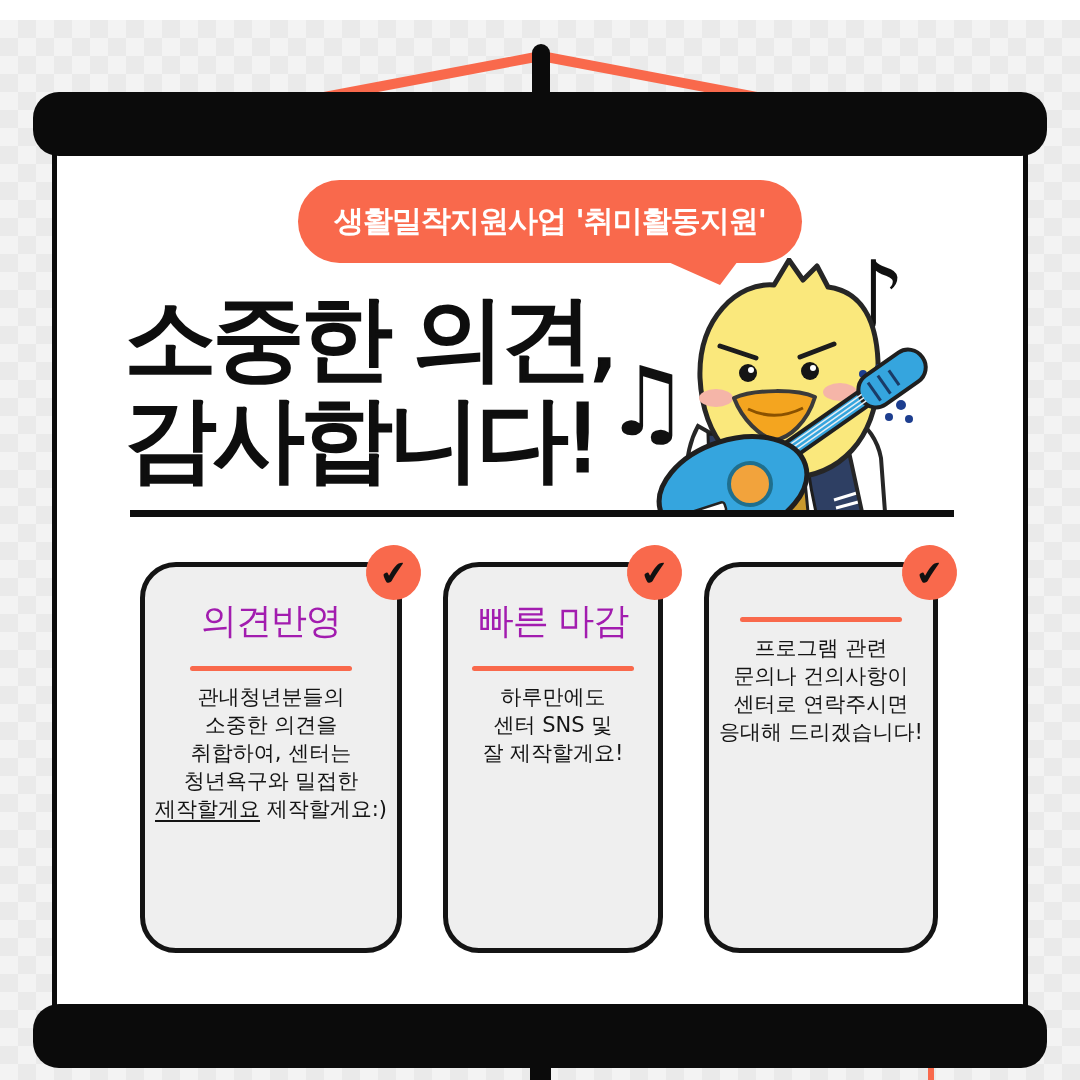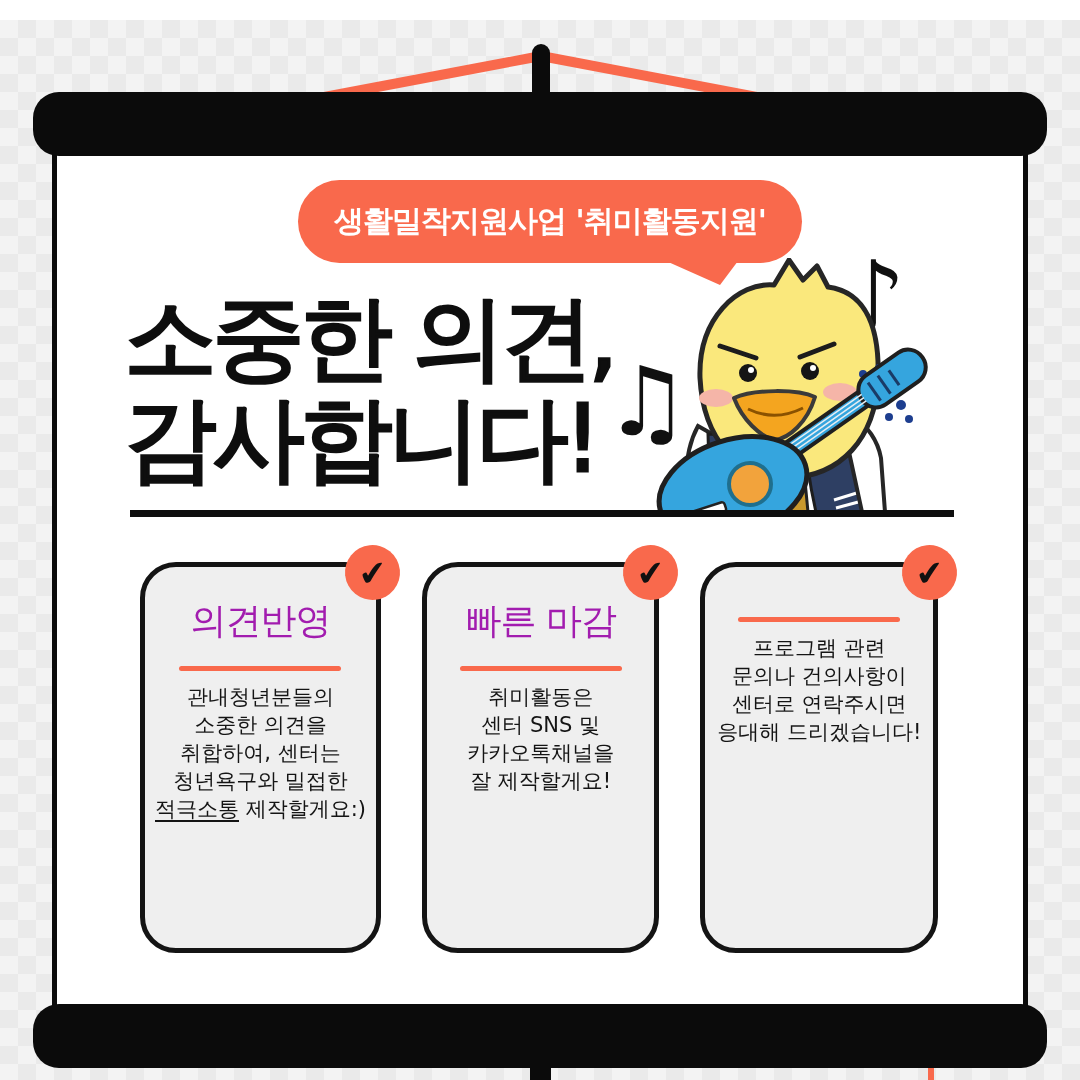--- a/index.html
+++ b/index.html
@@ -166,31 +166,30 @@
   <div class="cards">
     <div class="card">
       <div class="badge">✔</div>
       <div class="card-title">의견반영</div>
       <div class="card-divider"></div>
       <div class="card-body">
           <div class="body-line">관내청년분들의</div>
           <div class="body-line">소중한 의견을</div>
           <div class="body-line">취합하여, 센터는</div>
           <div class="body-line">청년욕구와 밀접한</div>
-          <div class="body-line"><u>적극소통</u> 제작할게요:)</div>
+          <div class="body-line"><u>제작할게요</u> 제작할게요:)</div>
         </div>
     </div>
     <div class="card">
       <div class="badge">✔</div>
       <div class="card-title">빠른 마감</div>
       <div class="card-divider"></div>
       <div class="card-body">
-          <div class="body-line">취미활동은</div>
+          <div class="body-line">하루만에도</div>
           <div class="body-line">센터 SNS 및</div>
-          <div class="body-line">카카오톡채널을</div>
           <div class="body-line">잘 제작할게요!</div>
         </div>
     </div>
     <div class="card">
       <div class="badge">✔</div>
       <div class="card-divider"></div>
       <div class="card-body">
           <div class="body-line">프로그램 관련</div>
           <div class="body-line">문의나 건의사항이</div>
           <div class="body-line">센터로 연락주시면</div>

